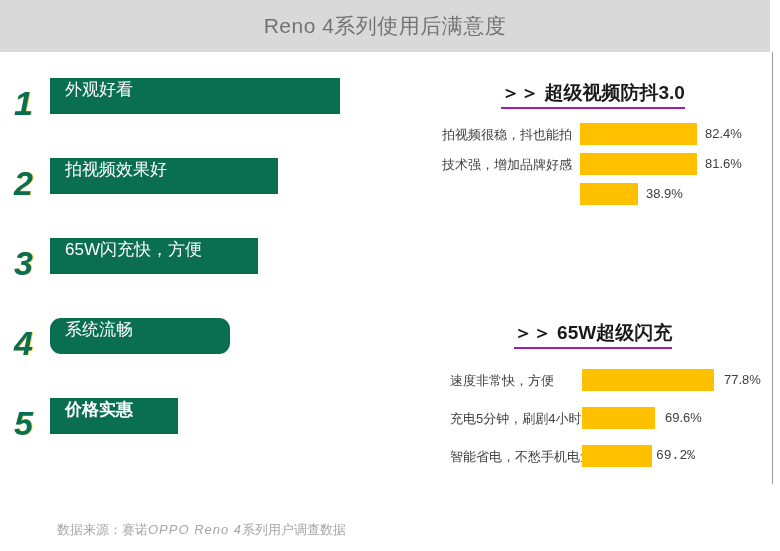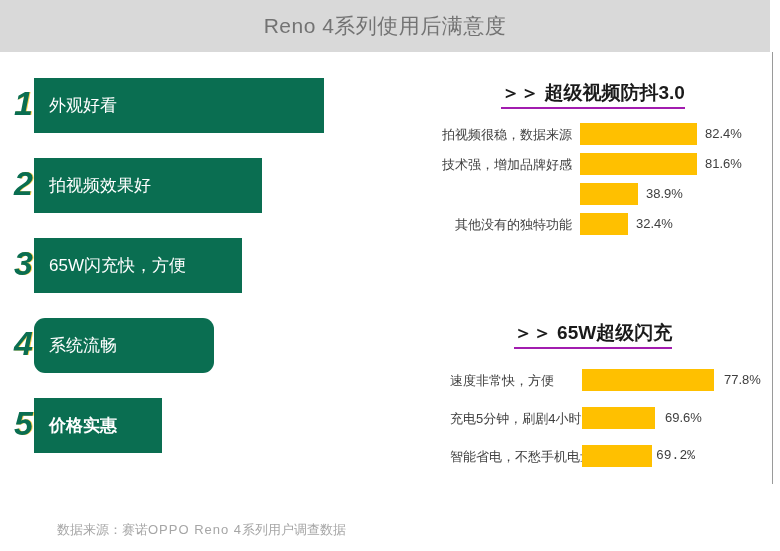--- a/index.html
+++ b/index.html
@@ -31,23 +31,23 @@
   .left-list{position:absolute;left:0;top:78px;width:400px;}
   .list-row{position:relative;height:80px;}
   .row-num{
     position:absolute;left:14px;top:8px;
     font-size:34px;font-weight:bold;font-style:italic;
     color:#0a6e51;
     text-shadow:1px 0 0 #ffd24a;
     line-height:1;
   }
   .row-box{
-    position:absolute;left:34px;top:0px;height:55px;
+    position:absolute;left:50px;top:0px;height:36px;
     background:#0a6e51;
-    display:flex;align-items:center;
+    display:flex;
   }
   .row-label{
     color:#ffffff;font-size:17px;padding-left:15px;white-space:nowrap;
   }
 
   
   .chart-block{position:absolute;}
   .chart-heading{
     font-size:19px;font-weight:bold;color:#1a1a1a;
     border-bottom:2px solid #a21caf;
@@ -64,21 +64,21 @@
   }
   .bar-val{
     position:absolute;top:5px;font-size:13px;color:#3f3f3f;white-space:nowrap;
   }
 
   
   .footer-note{
     position:absolute;left:57px;top:521px;
     font-size:13px;color:#a6a6a6;white-space:nowrap;
   }
-  .footer-note .en{letter-spacing:1px;text-align:center;}
+  .footer-note .en{font-style:italic;letter-spacing:1px;text-align:center;}
 </style>
 </head>
 <body>
 
 <div id="slide">
 
   <div class="header-band"></div>
   <div class="header-title">Reno 4系列使用后满意度</div>
   <div class="slide-right-rule"></div>
 
@@ -121,41 +121,36 @@
 
   </div>
 
   <div class="chart-block" style="left:428px;top:80px;width:330px;">
     <div style="text-align:center;margin-bottom:12px;">
       <span class="chart-heading">＞＞ 超级视频防抖3.0</span>
     </div>
     <div>
 
       <div class="bar-row">
-        <span class="bar-cat right-al" style="width:144px;left:0;">拍视频很稳，数据来源</span>
+        <span class="bar-cat right-al" style="width:144px;left:0;">拍视频很稳，抖也能拍</span>
         <span class="bar-fill" style="left: 152px; width: 117px;"></span>
         <span class="bar-val" style="left: 277px;">82.4%</span>
       </div>
 
       <div class="bar-row">
         <span class="bar-cat right-al" style="width:144px;left:0;">技术强，增加品牌好感</span>
         <span class="bar-fill" style="left: 152px; width: 117px;"></span>
         <span class="bar-val" style="left: 277px;">81.6%</span>
       </div>
 
       <div class="bar-row">
         <span class="bar-fill" style="left: 152px; width: 58px;"></span>
         <span class="bar-val" style="left: 218px;">38.9%</span>
       </div>
 
-      <div class="bar-row">
-        <span class="bar-cat right-al" style="width:144px;left:0;">其他没有的独特功能</span>
-        <span class="bar-fill" style="left: 152px; width: 48px;"></span>
-        <span class="bar-val" style="left: 208px;">32.4%</span>
-      </div>
 
     </div>
   </div>
 
   <div class="chart-block" style="left:428px;top:320px;width:330px;">
     <div style="text-align:center;margin-bottom:14px;">
       <span class="chart-heading">＞＞ 65W超级闪充</span>
     </div>
     <div>
 

